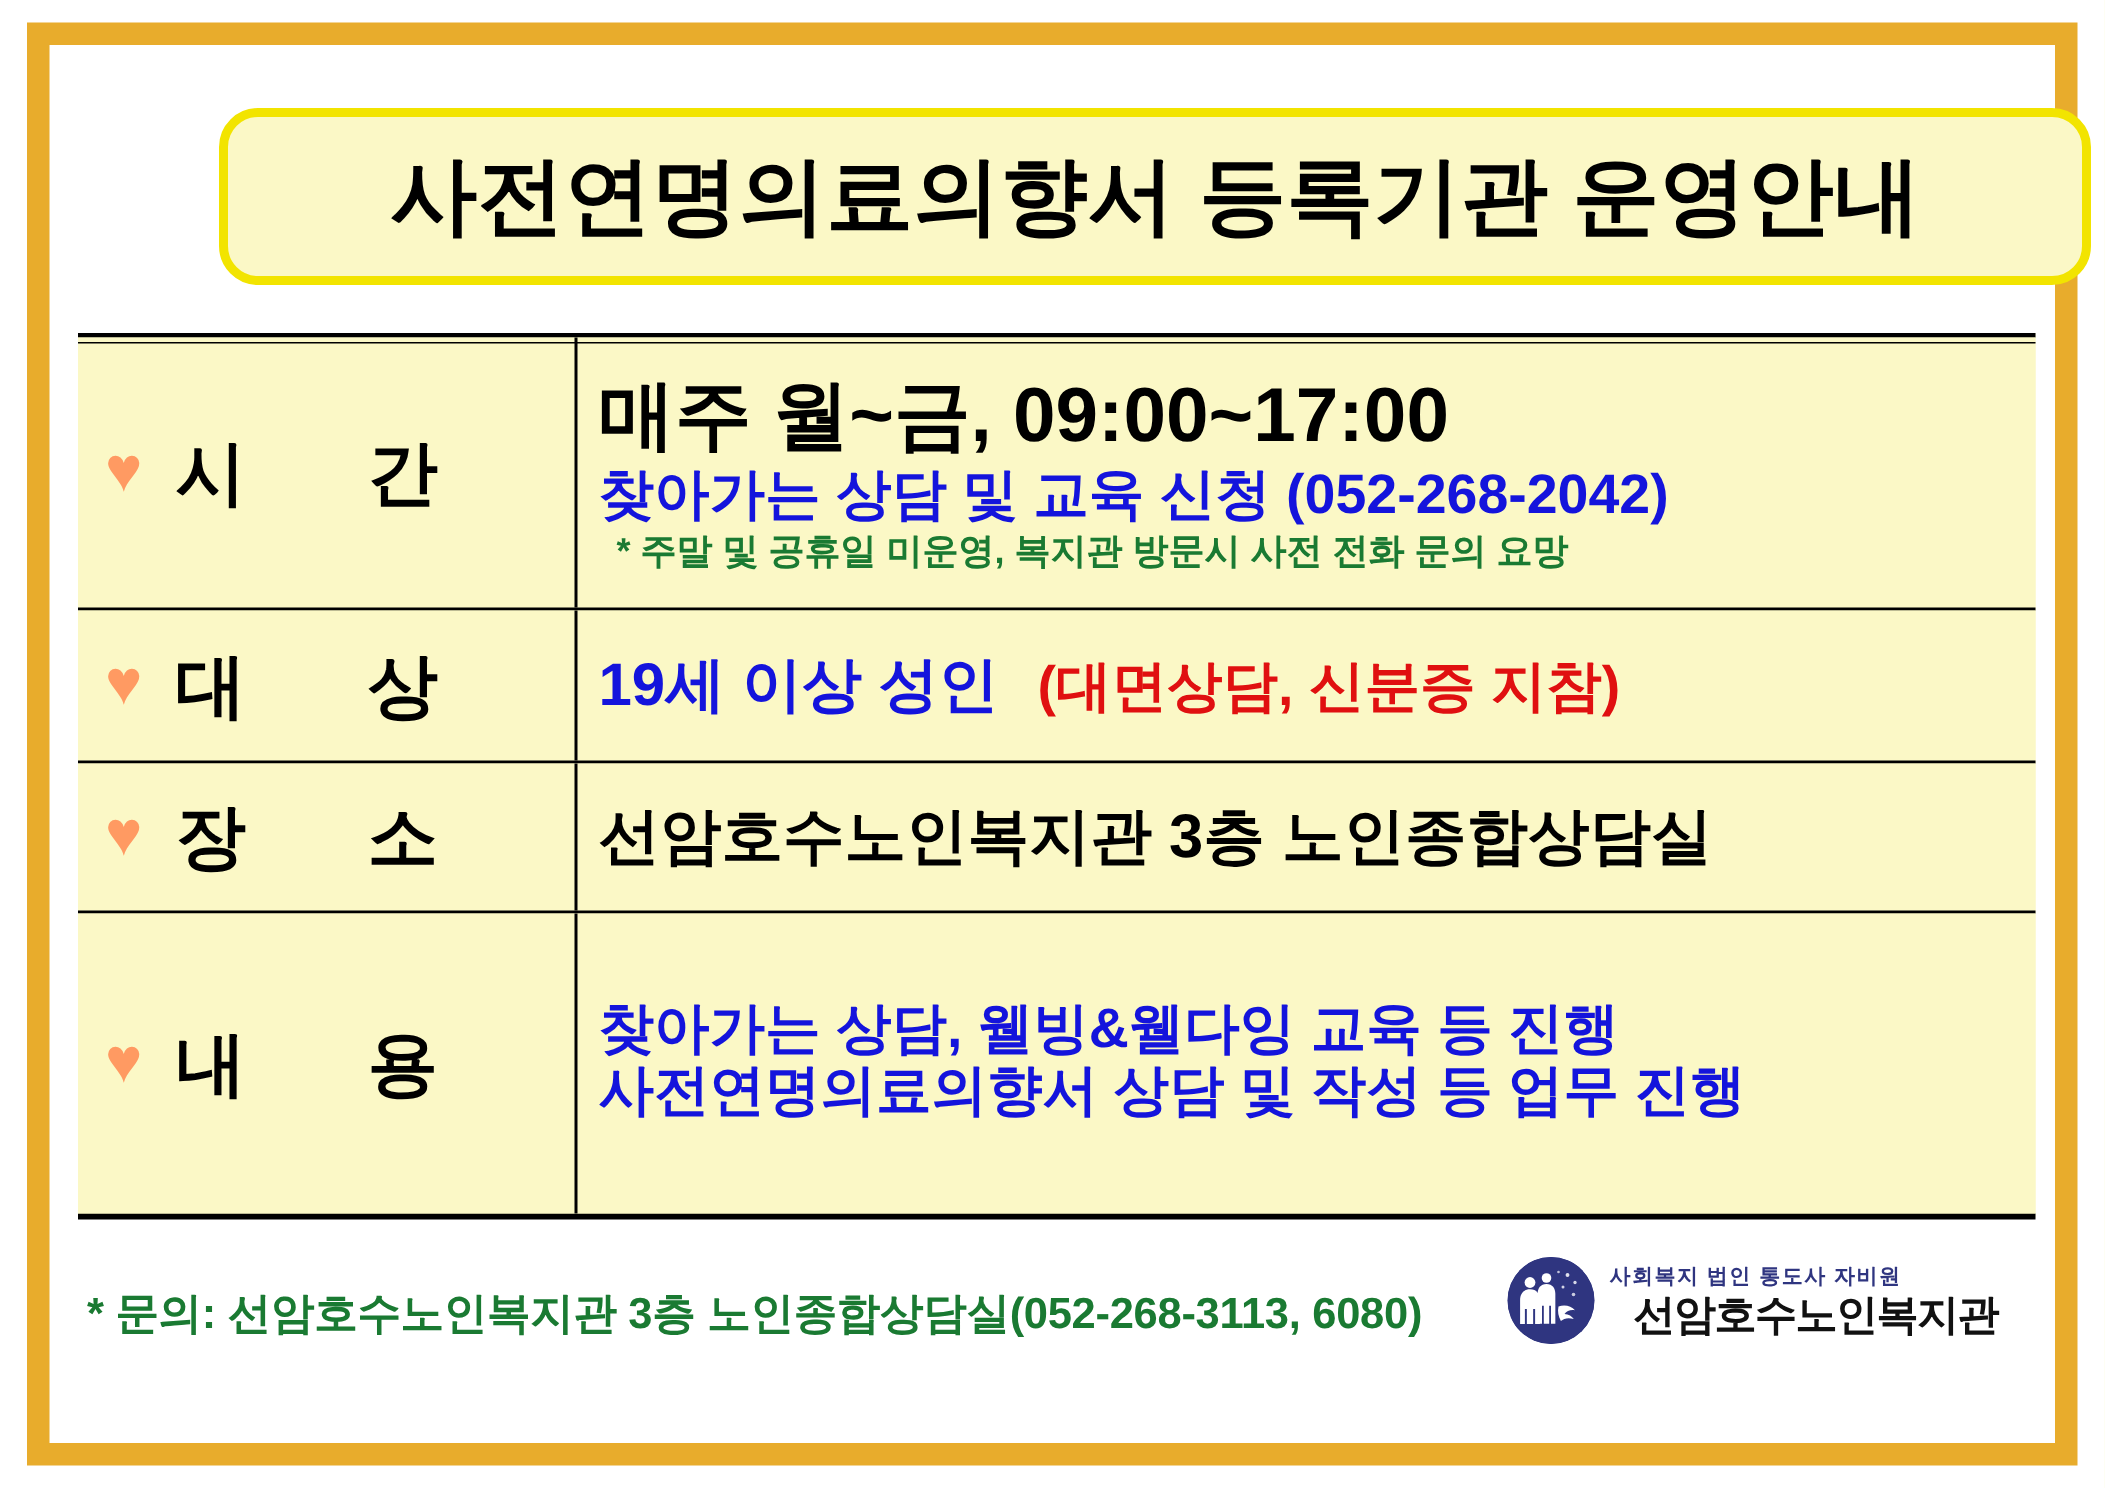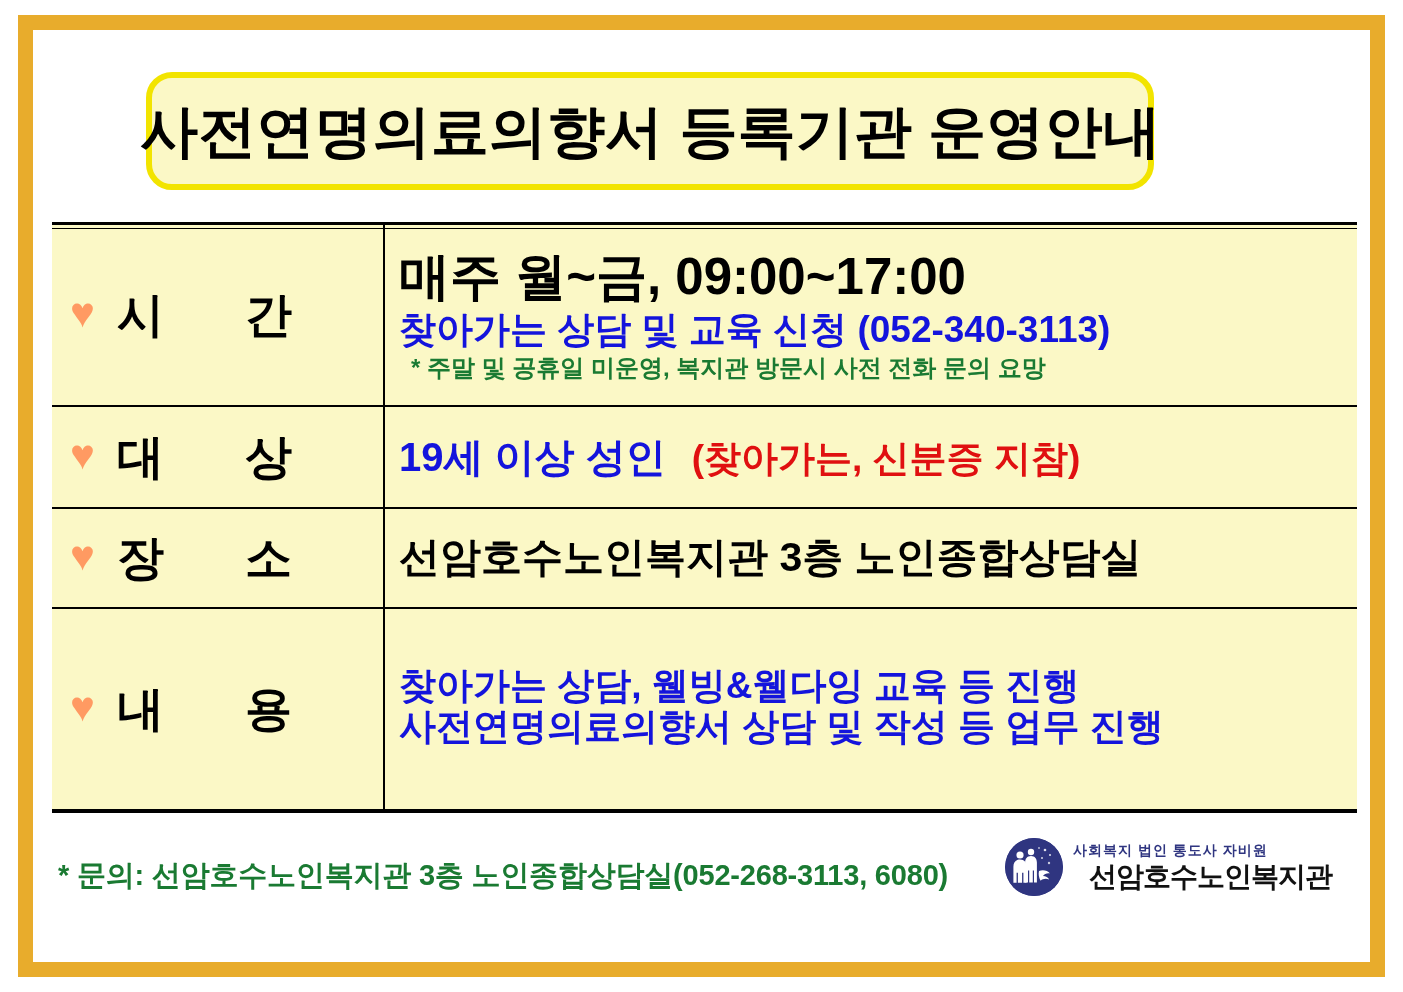--- a/index.html
+++ b/index.html
@@ -32,21 +32,21 @@
     border: 15px solid #e8ac2c;
     box-sizing: border-box;
     background: transparent;
   }
 
   
   .title-box {
     position: absolute;
     left: 146px;
     top: 72px;
-    width: 1008px;
+    width: 1248px;
     height: 118px;
     background: #fbf8c6;
     border: 6px solid #f2e400;
     border-radius: 26px;
     box-sizing: border-box;
     display: flex;
     align-items: center;
     justify-content: center;
   }
   .title-text {
@@ -232,34 +232,34 @@
 
   <div class="table">
 
     <div class="row row-time">
       <div class="label-cell">
         <span class="heart">♥</span>
         <span class="label-text">시 간</span>
       </div>
       <div class="value-cell">
         <div class="ln ln-black">매주  월~금,  09:00~17:00</div>
-        <div class="ln ln-blue">찾아가는  상담  및  교육  신청  (052-340-3113)</div>
+        <div class="ln ln-blue">찾아가는  상담  및  교육  신청  (052-268-2042)</div>
         <div class="ln ln-green-sm">* 주말 및 공휴일 미운영, 복지관 방문시 사전 전화 문의 요망</div>
       </div>
     </div>
 
     <div class="row row-target">
       <div class="label-cell">
         <span class="heart">♥</span>
         <span class="label-text">대 상</span>
       </div>
       <div class="value-cell">
         <div class="mixline">
           <span class="ln ln-blue-lg">19세  이상  성인</span>
-          <span class="ln ln-red">(찾아가는, 신분증 지참)</span>
+          <span class="ln ln-red">(대면상담, 신분증 지참)</span>
         </div>
       </div>
     </div>
 
     <div class="row row-place">
       <div class="label-cell">
         <span class="heart">♥</span>
         <span class="label-text">장 소</span>
       </div>
       <div class="value-cell">

